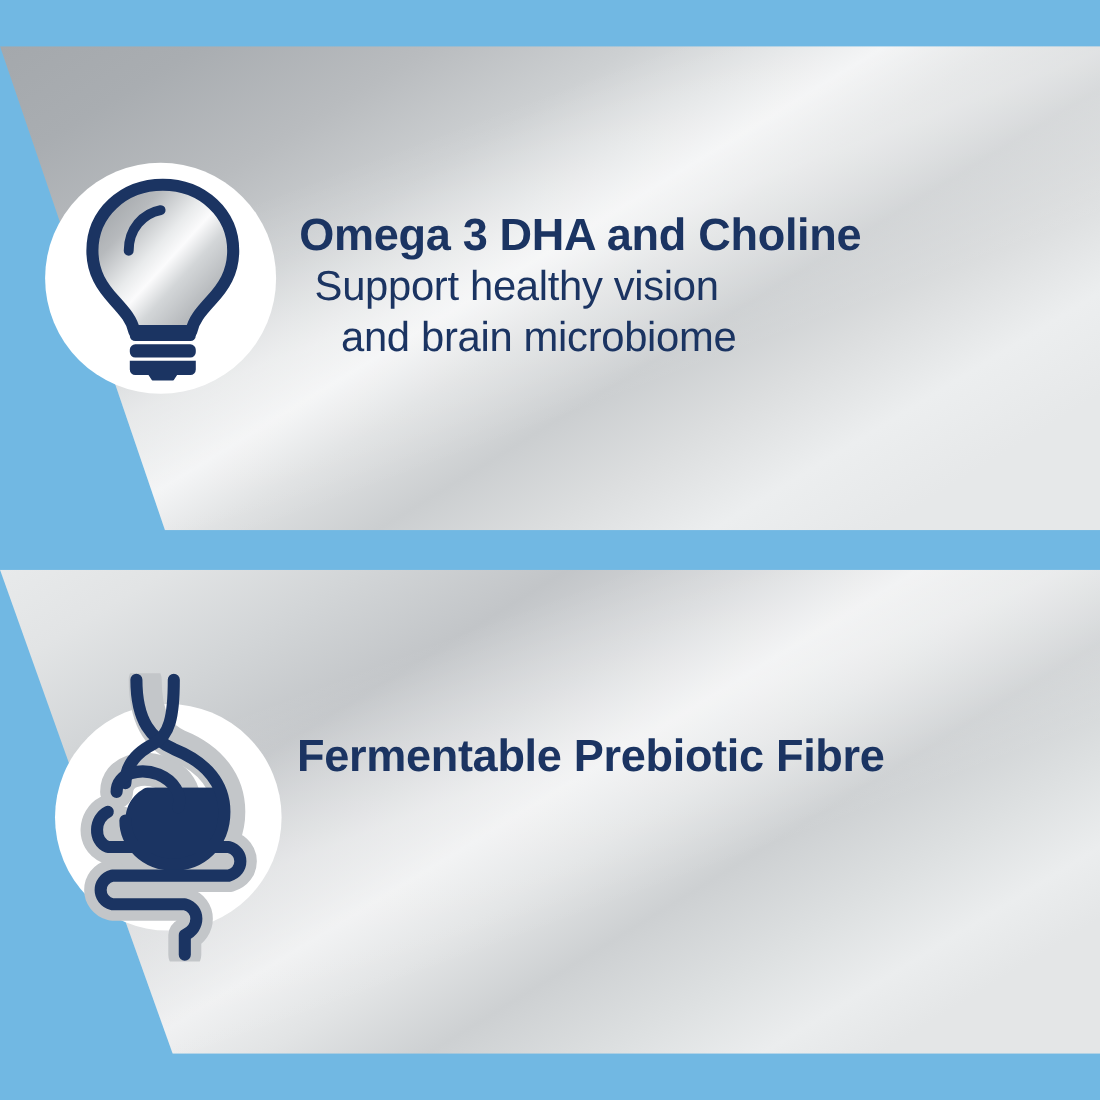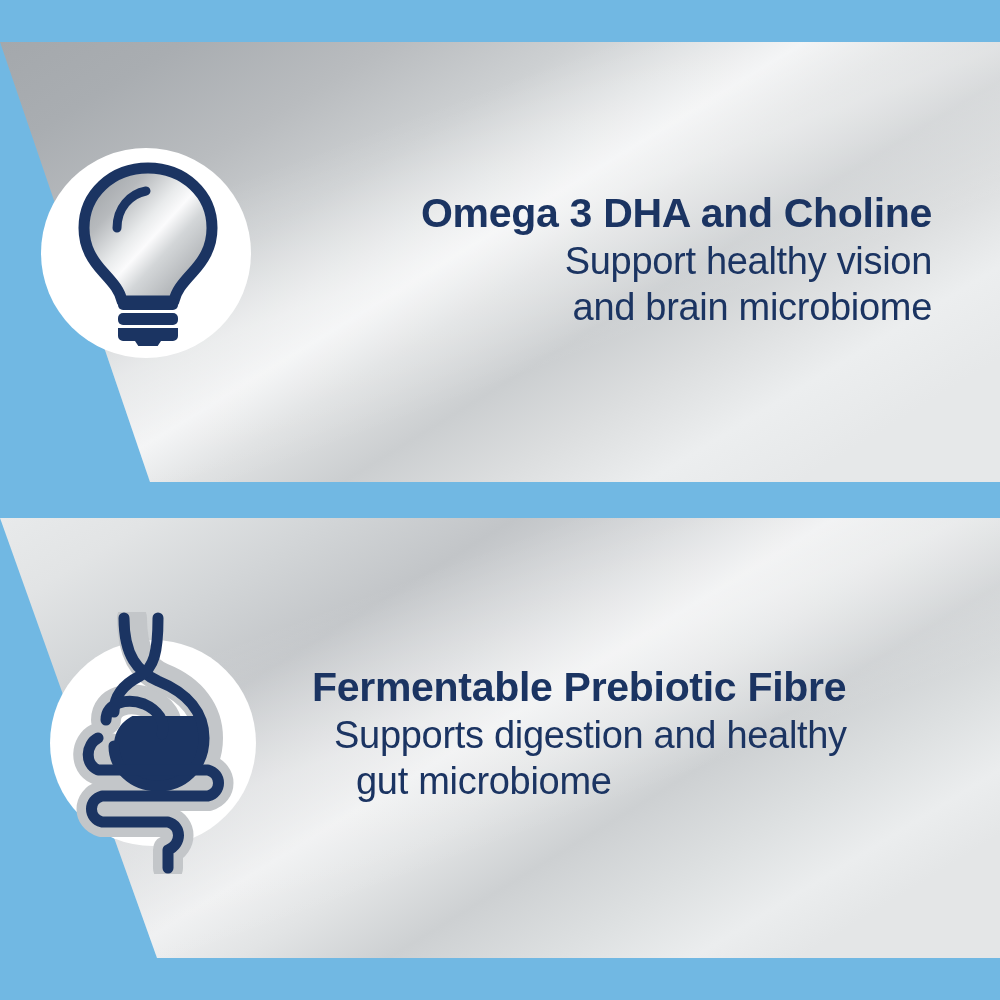--- a/index.html
+++ b/index.html
@@ -72,22 +72,22 @@
     top: 612px;
     width: 200px;
     height: 262px;
   }
 
   
   .text-block {
     position: absolute;
     color: #1b3462;
   }
-  #text-block-1 { left: 272px; top: 188px; width: 660px; text-align: right; }
-  #text-block-2 { left: 270px; top: 662px; width: 680px; margin-left: 42px; }
+  #text-block-1 { left: 272px; top: 188px; width: 660px; }
+  #text-block-2 { left: 270px; top: 662px; width: 680px; }
 
   .benefit-title {
     margin: 0;
     font-size: 41px;
     font-weight: bold;
     line-height: 50px;
     letter-spacing: -0.3px;
     color: #1b3462;
     white-space: nowrap;
   }
@@ -267,19 +267,15 @@
                L 44 184
                C 30 188, 30 206, 44 210
                L 110 210
                C 124 214, 124 232, 110 238
                L 110 256"></path>
     </g>
   </svg>
 
   <div class="text-block" id="text-block-2">
     <h2 class="benefit-title">Fermentable Prebiotic Fibre</h2>
-    <p class="benefit-desc">
-      <span class="desc-line">Supports digestion and healthy</span>
-      <span class="desc-line">gut microbiome</span>
-    </p>
   </div>
 
 </div>
 
 </body></html>

